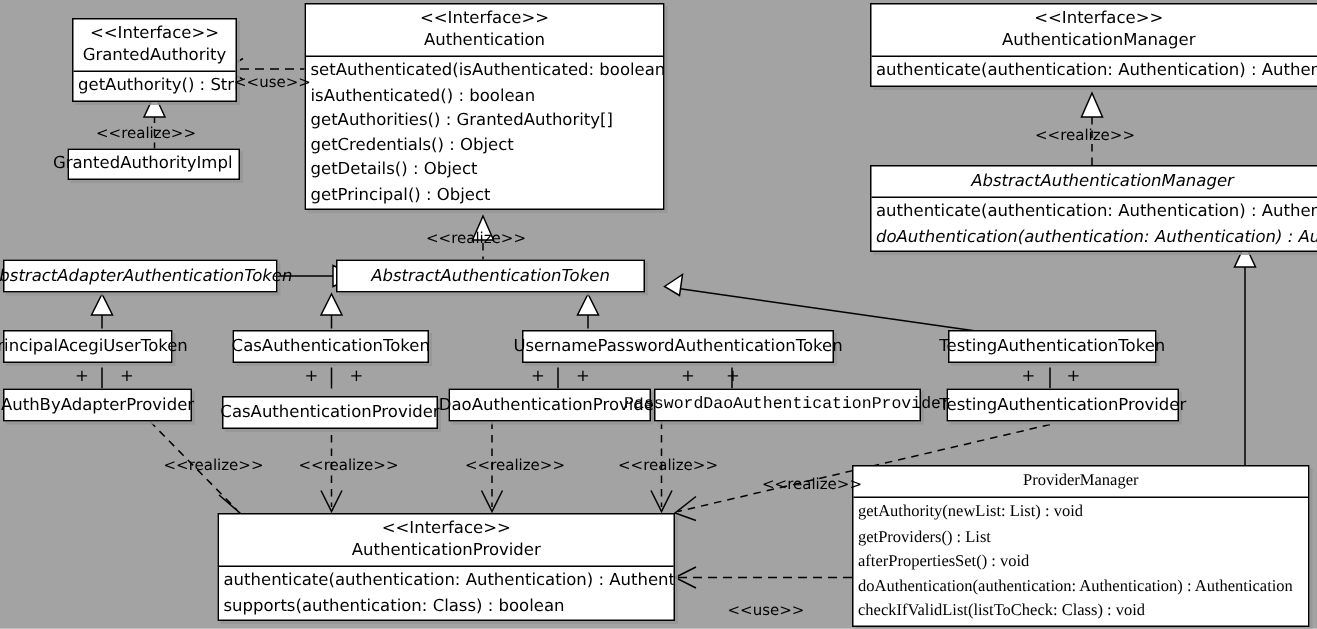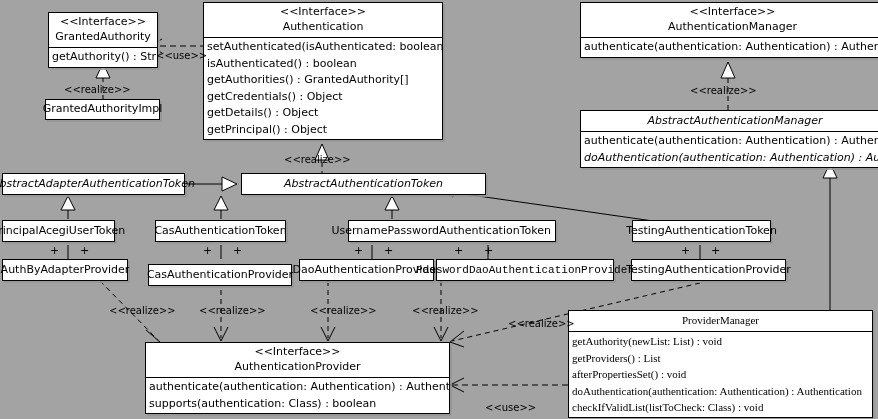--- a/index.html
+++ b/index.html
@@ -178,21 +178,21 @@
   <div class="uml-box" style="left:48px; top:12px; width:110px;">
     <div class="uml-head with-body">
       <span class="stereotype">&lt;&lt;Interface&gt;&gt;</span>
       <span class="cname">GrantedAuthority</span>
     </div>
     <div class="uml-body">
       <span class="member">getAuthority() : String</span>
     </div>
   </div>
 
-  <div class="uml-box simple compact" style="left:45px; top:99px; width:115px; height:21px;">
+  <div class="uml-box simple compact" style="left:45px; top:99px; width:115px; height:21px;justify-content:flex-end;">
     <div class="uml-head">
       <span class="cname">GrantedAuthorityImpl</span>
     </div>
   </div>
 
   <div class="uml-box" style="left:203px; top:2px; width:240px;">
     <div class="uml-head with-body">
       <span class="stereotype">&lt;&lt;Interface&gt;&gt;</span>
       <span class="cname">Authentication</span>
     </div>
@@ -225,39 +225,39 @@
       <span class="member abstract">doAuthentication(authentication: Authentication) : Authentication</span>
     </div>
   </div>
 
   <div class="uml-box simple compact" style="left:2px; top:173px; width:183px; height:22px;">
     <div class="uml-head">
       <span class="cname abstract">AbstractAdapterAuthenticationToken</span>
     </div>
   </div>
 
-  <div class="uml-box simple compact" style="left:241px; top:173px; width:245px; height:22px;">
+  <div class="uml-box simple compact" style="left:224px; top:173px; width:206px; height:22px;">
     <div class="uml-head">
       <span class="cname abstract">AbstractAuthenticationToken</span>
     </div>
   </div>
 
   <div class="uml-box simple compact" style="left:2px; top:220px; width:113px; height:22px;">
     <div class="uml-head">
       <span class="cname">PrincipalAcegiUserToken</span>
     </div>
   </div>
 
   <div class="uml-box simple compact" style="left:155px; top:220px; width:131px; height:22px;">
     <div class="uml-head">
       <span class="cname">CasAuthenticationToken</span>
     </div>
   </div>
 
-  <div class="uml-box simple compact" style="left:348px; top:220px; width:208px; height:22px;justify-content:flex-end;">
+  <div class="uml-box simple compact" style="left:348px; top:220px; width:208px; height:22px;">
     <div class="uml-head">
       <span class="cname">UsernamePasswordAuthenticationToken</span>
     </div>
   </div>
 
   <div class="uml-box simple compact" style="left:2px; top:259px; width:126px; height:22px;">
     <div class="uml-head">
       <span class="cname">AuthByAdapterProvider</span>
     </div>
   </div>

